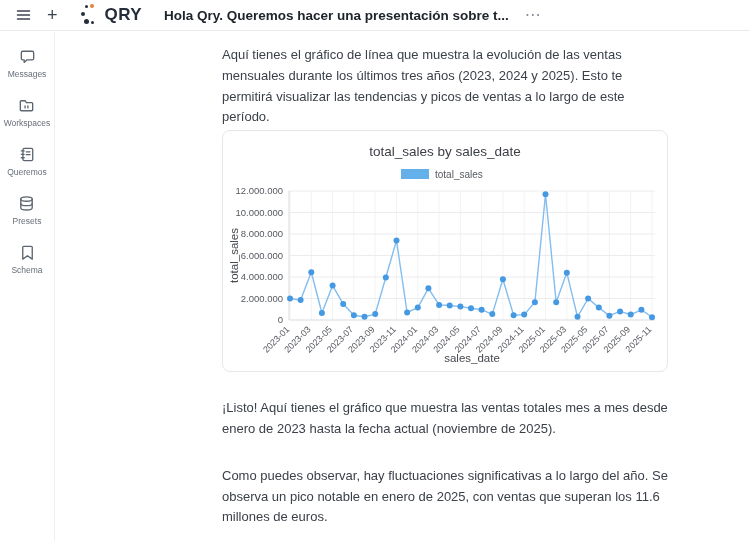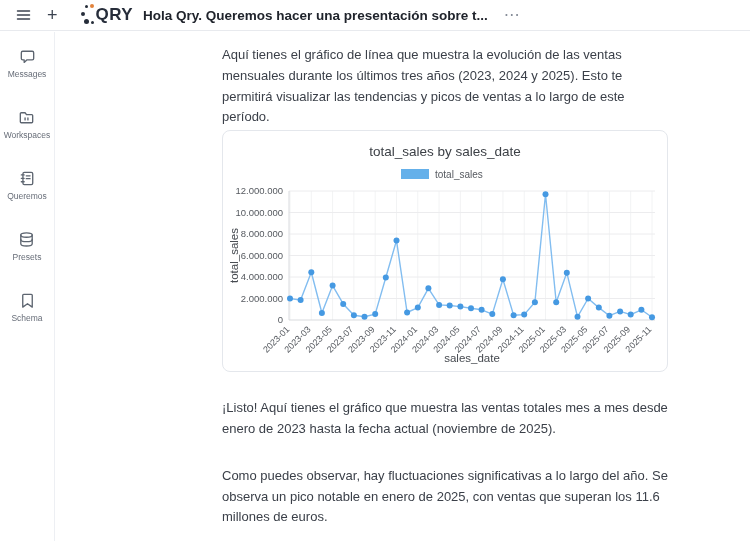--- a/index.html
+++ b/index.html
@@ -6,38 +6,38 @@
   body{width:750px;height:541px;position:relative;overflow:hidden;
        font-family:"Liberation Sans",sans-serif;color:#3b4049;}
 
   
   .topbar{position:absolute;top:0;left:0;right:0;height:31px;background:#fff;
           border-bottom:1px solid #e8eaee;display:flex;align-items:center;
           padding:0 14px;box-sizing:border-box;gap:6px;z-index:5;}
   .iconbtn{display:flex;align-items:center;justify-content:center;cursor:pointer;
            border:none;background:none;padding:2px;}
   .plus-glyph{font-size:18px;font-weight:300;color:#3c4350;line-height:1;margin-left:8px;}
-  .brand{display:flex;align-items:center;gap:1px;margin-left:16px;}
+  .brand{display:flex;align-items:center;gap:10px;margin-left:16px;}
   .dotcluster{position:relative;width:15px;height:22px;}
   .dot{position:absolute;border-radius:50%;background:#262d3a;}
   .dot.d1{width:3px;height:3px;left:5px;top:1px;}
   .dot.d2{width:4px;height:4px;left:10px;top:0;background:#e2823c;}
   .dot.d3{width:4px;height:4px;left:1px;top:8px;}
   .dot.d4{width:5px;height:5px;left:4px;top:15px;}
   .dot.d5{width:3px;height:3px;left:11px;top:17px;}
   .brand-text{font-size:17px;font-weight:800;letter-spacing:.4px;color:#262d3a;}
-  .chat-title{font-size:13.5px;font-weight:700;color:#20242c;margin-left:4px;
+  .chat-title{font-size:13.5px;font-weight:700;color:#20242c;margin-left:16px;
               white-space:nowrap;overflow:hidden;}
   .ellipsis-glyph{font-size:16px;color:#868d99;letter-spacing:1px;line-height:1;
                   margin-left:10px;cursor:pointer;}
 
   
   .sidebar{position:absolute;top:32px;left:0;bottom:0;width:55px;background:#fff;
            border-right:1px solid #edeff3;display:flex;flex-direction:column;
-           align-items:center;padding-top:15px;gap:29px;box-sizing:border-box;}
+           align-items:center;padding-top:15px;gap:17px;box-sizing:border-box;}
   .nav-item{display:flex;flex-direction:column;align-items:center;gap:3px;cursor:pointer;}
   .nav-item svg{display:block;}
   .nav-label{font-size:8.5px;color:#676d78;}
 
   
   .content{position:absolute;left:222px;top:31px;width:446px;}
   .msg-p{font-size:13px;line-height:1.6;color:#3b4049;margin:14px 0 1px;}
   .msg-p.tight{margin:26px 0 10px;}
 
   .chart-card{width:446px;height:242px;border:1px solid #e4e7ec;border-radius:8px;

